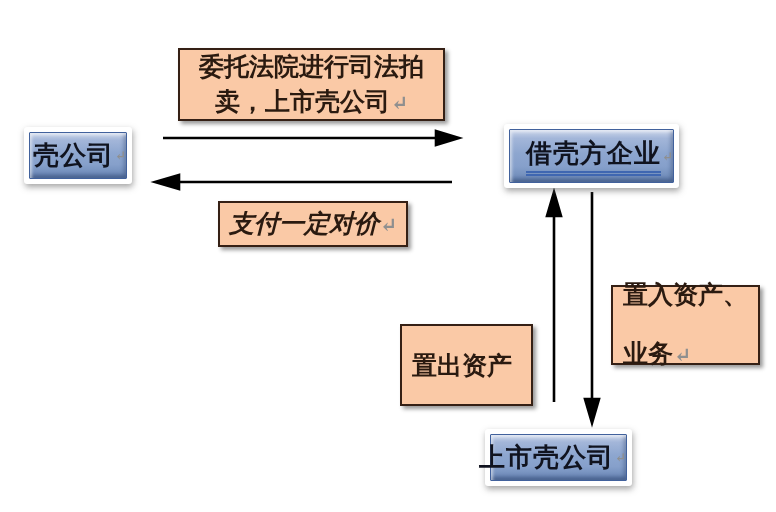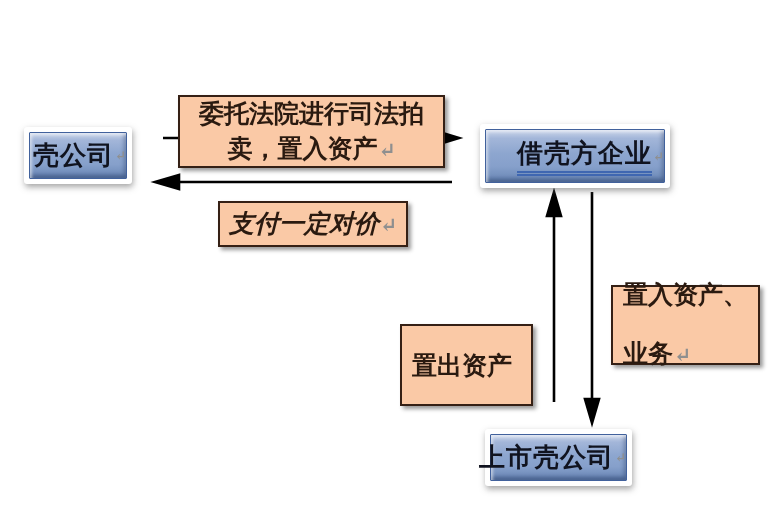--- a/index.html
+++ b/index.html
@@ -95,33 +95,33 @@
       <polygon points="155,182 179,175 179,189"></polygon>
 
       <line x1="554" y1="402" x2="554" y2="214"></line>
       <polygon points="554,192 547,216 561,216"></polygon>
 
       <line x1="592" y1="192" x2="592" y2="400"></line>
       <polygon points="592,423 585,399 599,399"></polygon>
     </g>
   </svg>
 
-  <div class="callout center" style="left:178px; top:48px; width:267px; height:73px;margin-top:47px;">
+  <div class="callout center" style="left:178px; top:48px; width:267px; height:73px;">
     <div class="line">委托法院进行司法拍</div>
-    <div class="line"><span>卖，置入资产</span><span class="return-mark">↵</span></div>
+    <div class="line"><span>卖，上市壳公司</span><span class="return-mark">↵</span></div>
   </div>
 
   <div class="node" style="left:24px; top:127px; width:108px; height:57px;">
     <div class="node-inner">
       <span class="node-label">壳公司</span>
         <span class="return-mark">↵</span>
     </div>
   </div>
 
-  <div class="node" style="left:480px; top:124px; width:190px; height:64px;">
+  <div class="node" style="left:504px; top:124px; width:175px; height:64px;">
     <div class="node-inner">
       <span class="node-label link">借壳方企业</span>
         <span class="return-mark">↵</span>
     </div>
   </div>
 
   <div class="callout center" style="left:218px; top:201px; width:190px; height:46px;font-style:italic;">
     <div class="line"><span>支付一定对价</span><span class="return-mark">↵</span></div>
   </div>
 

